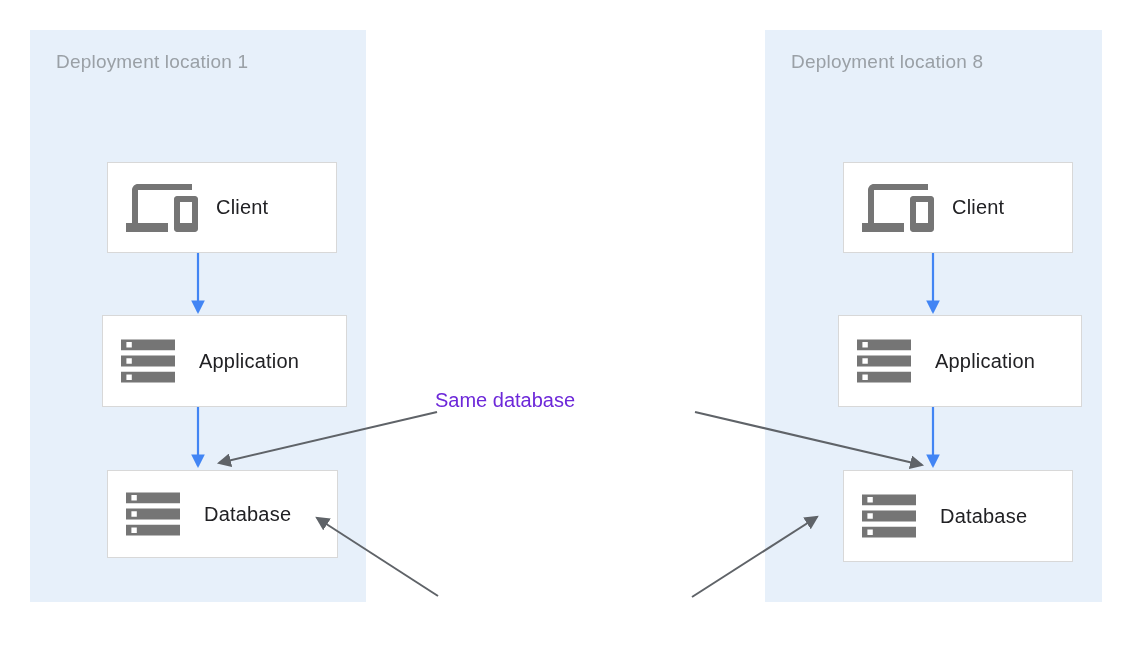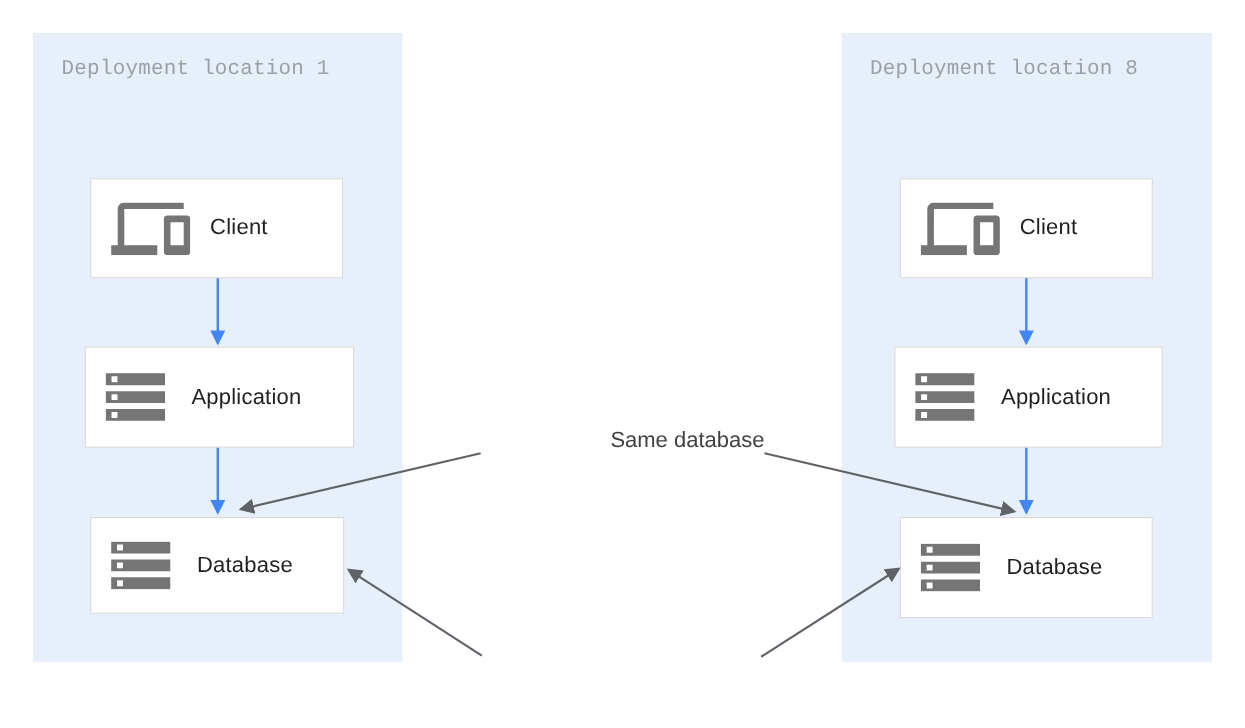--- a/index.html
+++ b/index.html
@@ -5,40 +5,41 @@
   html,body { margin:0; padding:0; background:#ffffff; }
   .canvas {
     position:relative; width:1132px; height:662px; overflow:hidden;
     background:#ffffff; font-family:"Liberation Sans", sans-serif;
   }
   .container-frame { position:absolute; top:30px; height:572px; background:#e7f0fa; }
   #loc1 { left:30px;  width:336px; }
   #loc2 { left:765px; width:337px; }
   .container-title {
     position:absolute; left:26px; top:21px;
-    font-size:19px; color:#9aa0a6; letter-spacing:0.2px; white-space:nowrap;font-family:Liberation Mono, monospace;
+    font-size:19px; color:#9aa0a6; letter-spacing:0.2px; white-space:nowrap;
   }
   .box {
     position:absolute; background:#ffffff; border:1px solid #d8d8d8;
     box-sizing:border-box; display:flex; align-items:center;
     padding-left:18px;
+    margin-left:25px;
   }
   #b-l-client { left:82px;  top:162px; width:230px; height:91px; }
   #b-l-app    { left:77px;  top:315px; width:245px; height:92px; }
   #b-l-db     { left:82px;  top:470px; width:231px; height:88px; }
   #b-r-client { left:818px; top:162px; width:230px; height:91px; }
   #b-r-app    { left:813px; top:315px; width:244px; height:92px; }
   #b-r-db     { left:818px; top:470px; width:230px; height:92px; }
   .box .icon { flex:0 0 auto; display:flex; align-items:center; }
   .box .icon.devices { margin-right:18px; }
   .box .icon.storage { margin-right:24px; }
   .box-label { font-size:20px; color:#212124; letter-spacing:0.2px; white-space:nowrap; }
   .annotation {
-    position:absolute; width:260px; text-align:right;
-    font-size:20px; line-height:26px; color:#404040;
+    position:absolute; width:260px; text-align:left;
+    font-size:20px; line-height:26px; color:#6d28d9;
   }
   #ann-same { left:435px; top:387px; }
   #ann-diff { left:436px; top:569px; }
   .overlay { position:absolute; left:0; top:0; pointer-events:none; }
 </style>
 </head>
 <body>
 
 <div class="canvas">
 

